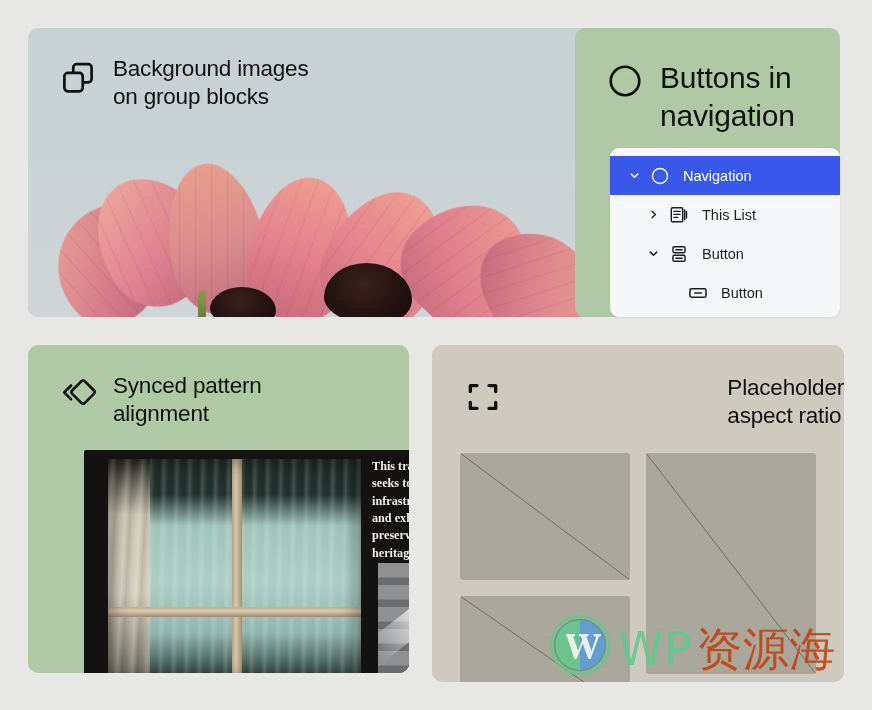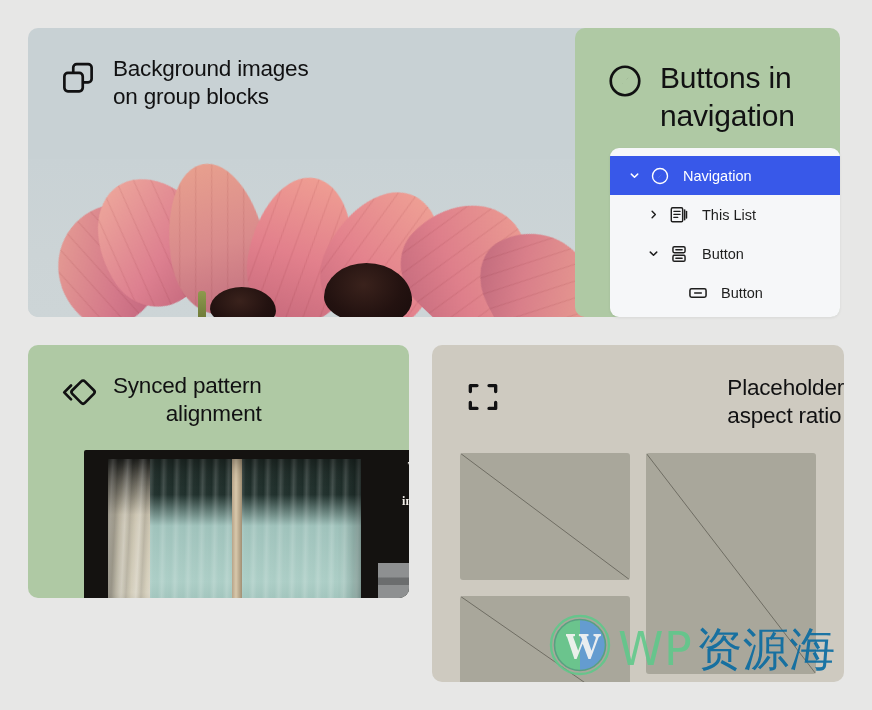--- a/index.html
+++ b/index.html
@@ -166,23 +166,22 @@
   .nav-label { white-space: nowrap; }
 
   .indent-1 .nav-chevron { margin-left: 38px; }
   .indent-2 { padding-left: 77px; }
 
   
   #card-sync {
     left: 28px;
     top: 345px;
     width: 381px;
-    height: 253px;
+    height: 328px;
     background: #afc9a4;
-    text-align: right;
   }
   #card-sync .card-head { padding: 26px 0 0 31px; }
   #card-sync .card-icon { margin-top: 4px; }
 
   .pattern-shot {
     position: absolute;
     left: 56px;
     top: 105px;
     width: 381px;
     height: 232px;
@@ -327,21 +326,21 @@
     font-size: 46px;
     line-height: 1;
     letter-spacing: 0.5px;
     font-family: "DejaVu Sans", sans-serif;
     font-weight: 400;
     display: flex;
     align-items: center;
     margin-top: 8px;
   }
   .wm-wp { color: #5fc98a; }
-  .wm-cn { color: #0369a1; margin-left: 4px; }
+  .wm-cn { color: #c2410c; margin-left: 4px; }
 </style>
 </head>
 <body>
 
 <div class="canvas">
 
   <div class="card" id="card-bg">
     <div class="card-head">
       <svg class="card-icon" viewBox="0 0 24 24" fill="none">
         <rect x="9" y="3.2" width="11.6" height="11.6" rx="2.2" stroke="#111112" stroke-width="1.7"></rect>

